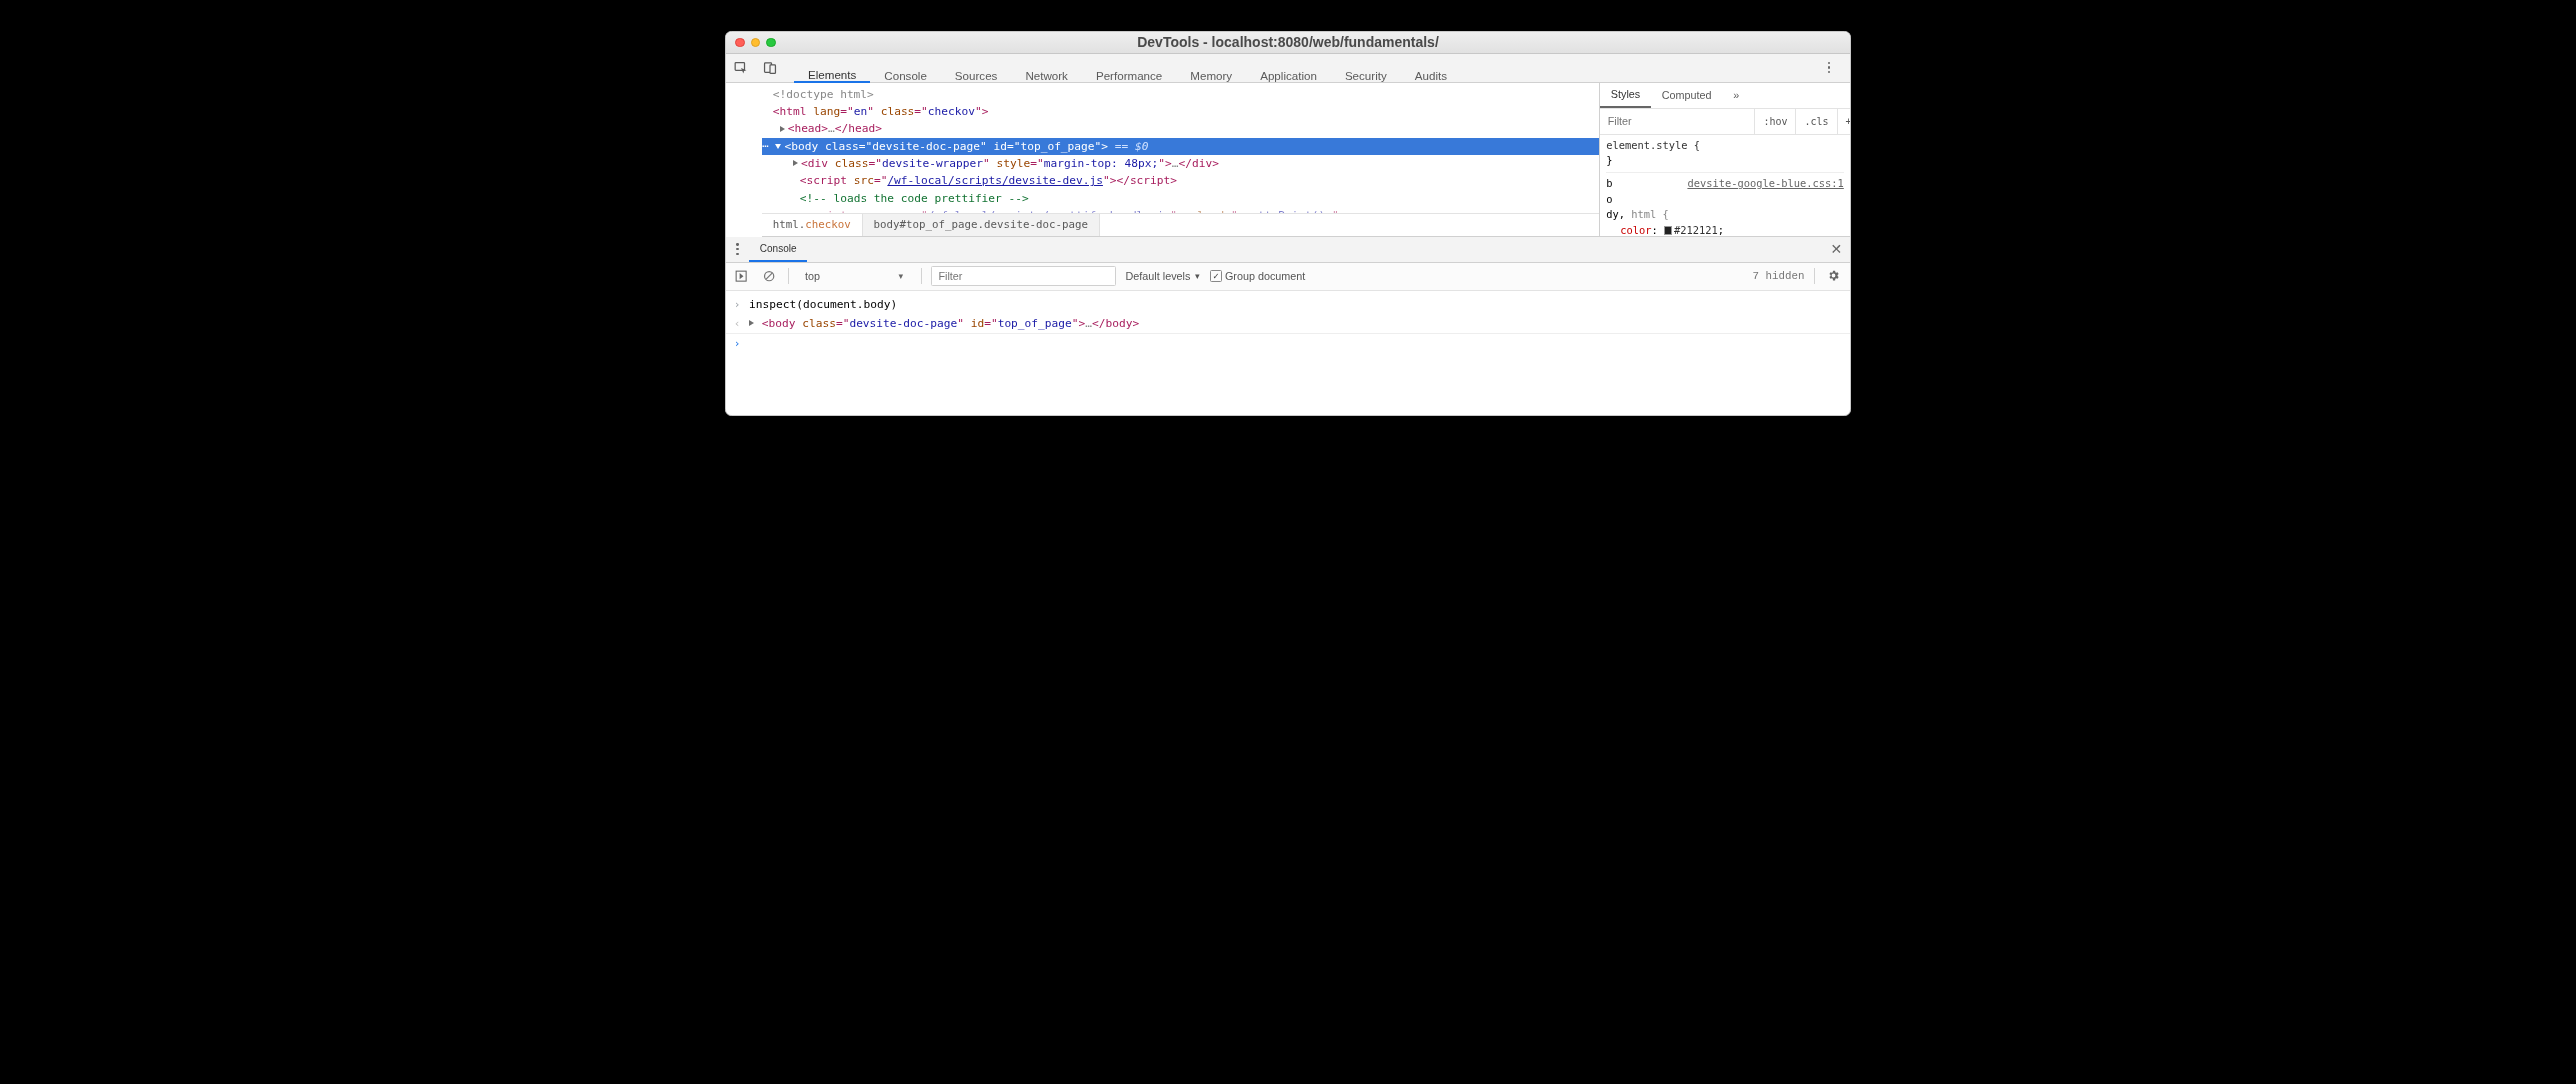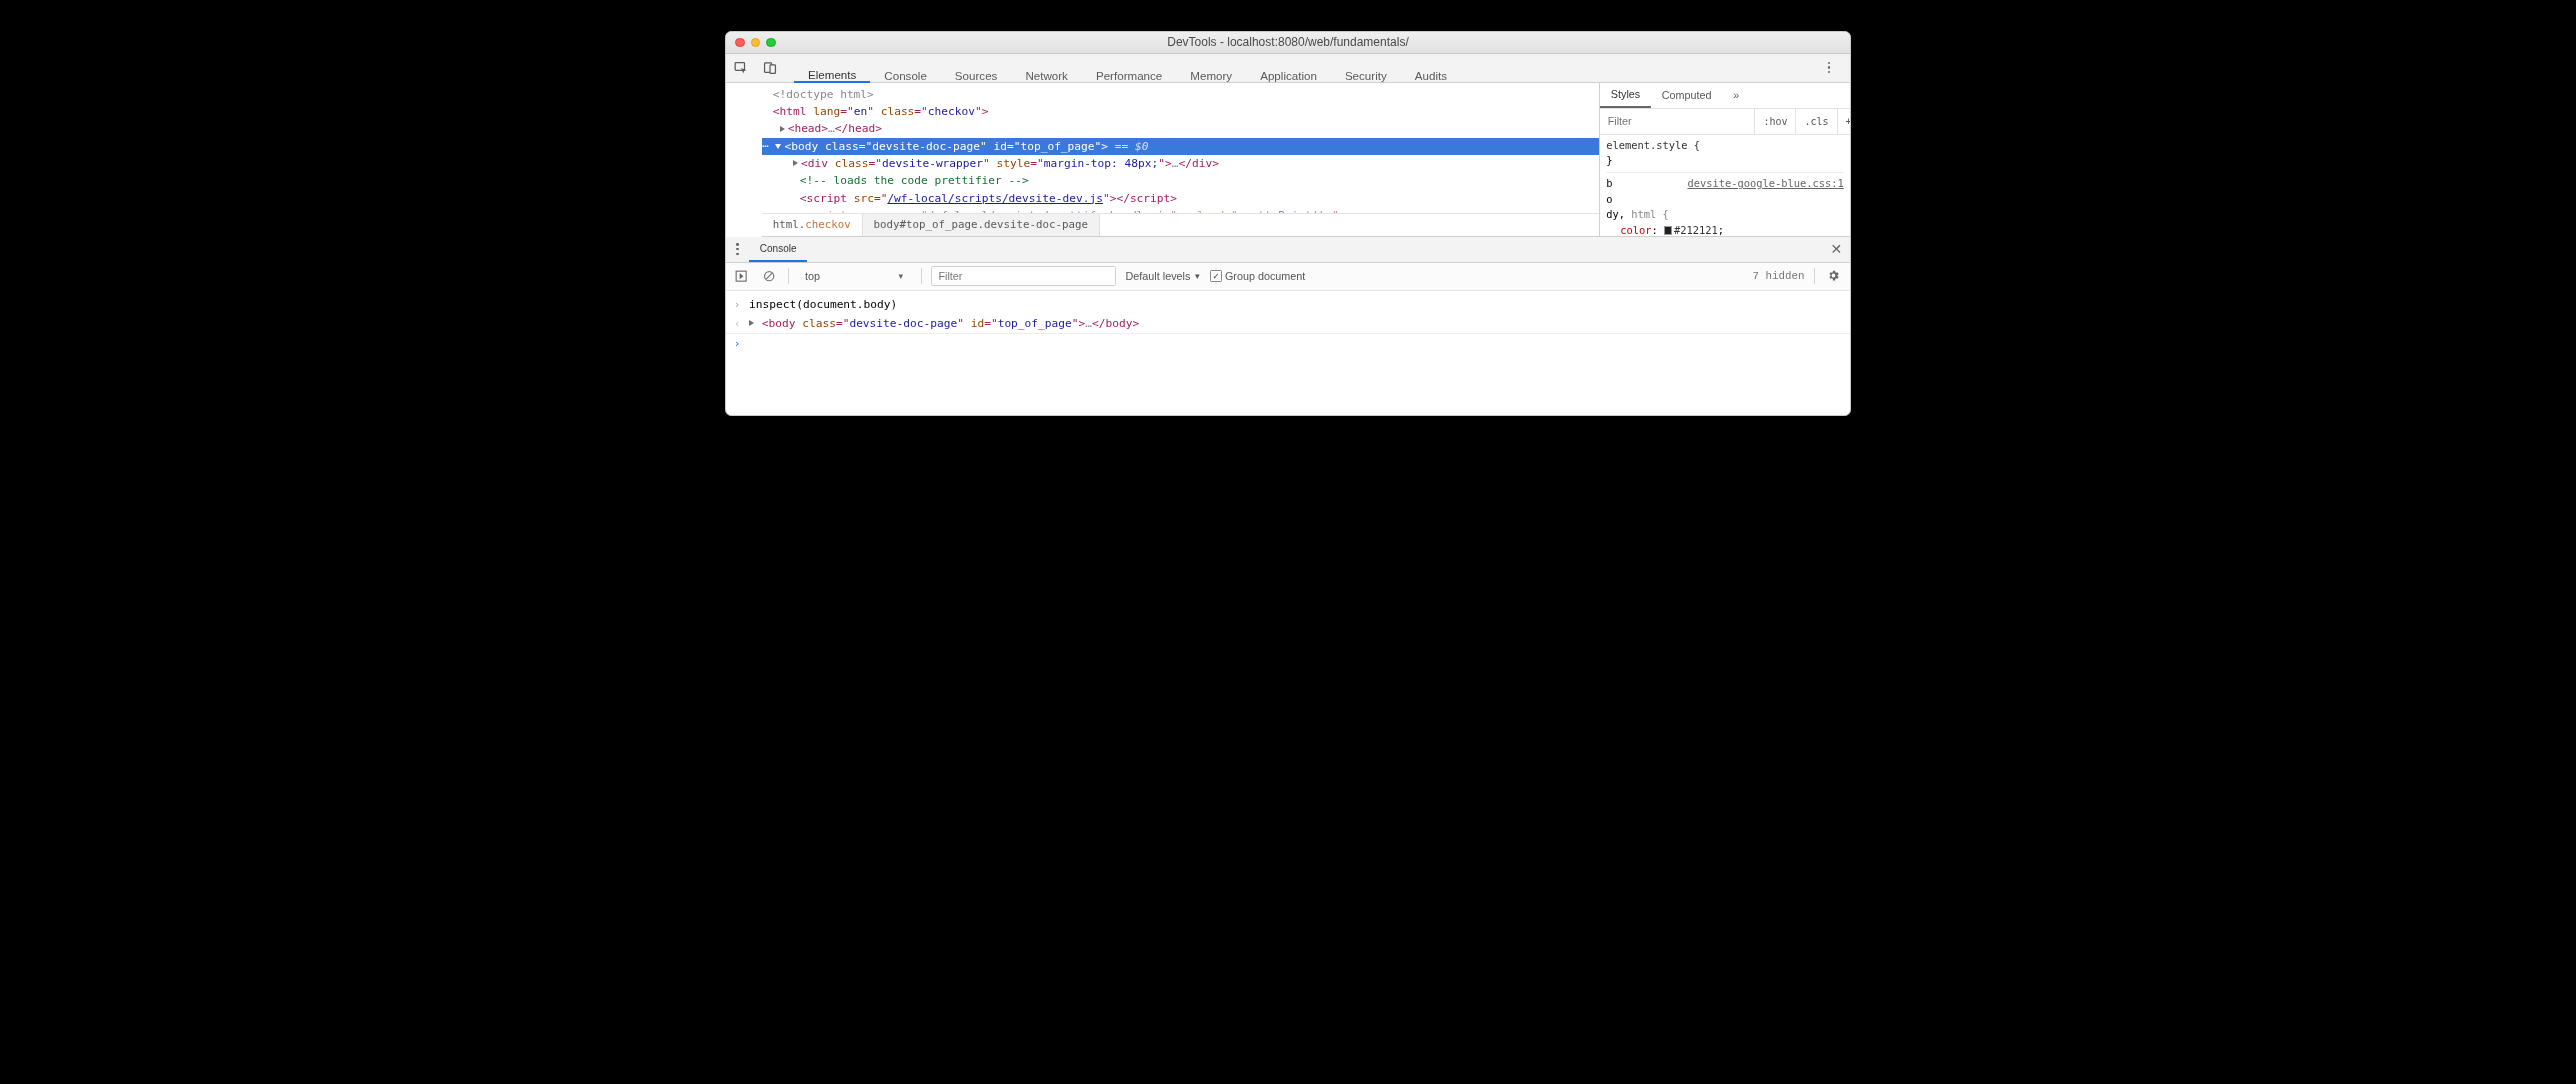--- a/index.html
+++ b/index.html
@@ -30,21 +30,21 @@
     position: relative;
     border-bottom: 0.8px solid #c7c7c7;
   }
   .traffic-lights { display: flex; gap: 6.2px; padding-left: 9.3px; }
   .tl { width: 9.3px; height: 9.3px; border-radius: 50%; }
   .tl.red    { background: #ff5f57; border: 0.8px solid #e0443e; }
   .tl.yellow { background: #ffbd2e; border: 0.8px solid #dea123; }
   .tl.green  { background: #28c840; border: 0.8px solid #1aab29; }
   .titlebar-title {
     position: absolute; left: 0; right: 0; text-align: center;
-    font-size: 12px; color: #4a4a4a;
+    font-size: 14px; color: #4a4a4a; font-weight: bold;
   }
   
   .toolbar {
     height: 29px;
     border-bottom: 0.8px solid #d0d0d0;
     display: flex;
     align-items: stretch;
     background: #f3f3f3;
   }
   .tb-icons { display: flex; align-items: center; }
@@ -211,22 +211,22 @@
   </div>
 
   <div class="main-split">
     <div class="elements-panel">
       <div class="dom-tree">
         <div class="dom-line"><span class="gray">&lt;!doctype html&gt;</span></div>
         <div class="dom-line"><span class="p">&lt;</span><span class="t">html</span> <span class="a">lang</span><span class="p">="</span><span class="v">en</span><span class="p">"</span> <span class="a">class</span><span class="p">="</span><span class="v">checkov</span><span class="p">"&gt;</span></div>
         <div class="dom-line"> <span class="tri right dark"></span><span class="p">&lt;</span><span class="t">head</span><span class="p">&gt;</span><span class="gray">…</span><span class="p">&lt;/</span><span class="t">head</span><span class="p">&gt;</span></div>
         <div class="dom-line sel"><span class="gut">⋯ </span><span class="tri down"></span><span class="p">&lt;</span><span class="t">body</span> <span class="a">class</span><span class="p">="</span><span class="v">devsite-doc-page</span><span class="p">"</span> <span class="a">id</span><span class="p">="</span><span class="v">top_of_page</span><span class="p">"&gt;</span> <span class="eq0">== $0</span></div>
         <div class="dom-line">   <span class="tri right dark"></span><span class="p">&lt;</span><span class="t">div</span> <span class="a">class</span><span class="p">="</span><span class="v">devsite-wrapper</span><span class="p">"</span> <span class="a">style</span><span class="p">="</span><span class="v">margin-top: 48px;</span><span class="p">"&gt;</span><span class="gray">…</span><span class="p">&lt;/</span><span class="t">div</span><span class="p">&gt;</span></div>
+        <div class="dom-line">    <span class="p">&lt;</span><span class="t">script</span> <span class="a">src</span><span class="p">="</span><span class="lk">/wf-local/scripts/devsite-dev.js</span><span class="p">"&gt;&lt;/</span><span class="t">script</span><span class="p">&gt;</span></div>
         <div class="dom-line">    <span class="cm">&lt;!--<span> loads the code prettifier </span>--&gt;</span></div>
-        <div class="dom-line">    <span class="p">&lt;</span><span class="t">script</span> <span class="a">src</span><span class="p">="</span><span class="lk">/wf-local/scripts/devsite-dev.js</span><span class="p">"&gt;&lt;/</span><span class="t">script</span><span class="p">&gt;</span></div>
         <div class="dom-line" style="opacity:.55">    <span class="p">&lt;</span><span class="t">script</span> <span class="a">async</span> <span class="a">src</span><span class="p">="</span><span class="lk">/wf-local/scripts/prettify-bundle.js</span><span class="p">"</span> <span class="a">onload</span><span class="p">="</span><span class="v">prettyPrint();</span><span class="p">"&gt;</span></div>
       </div>
       <div class="crumbs">
         <div class="crumb"><span>html</span>.<span class="cls">checkov</span></div>
         <div class="crumb cur"><span>body</span>#<span>top_of_page</span>.<span>devsite-doc-page</span></div>
       </div>
     </div>
 
     <div class="styles-panel">
       <div class="sp-tabs">

